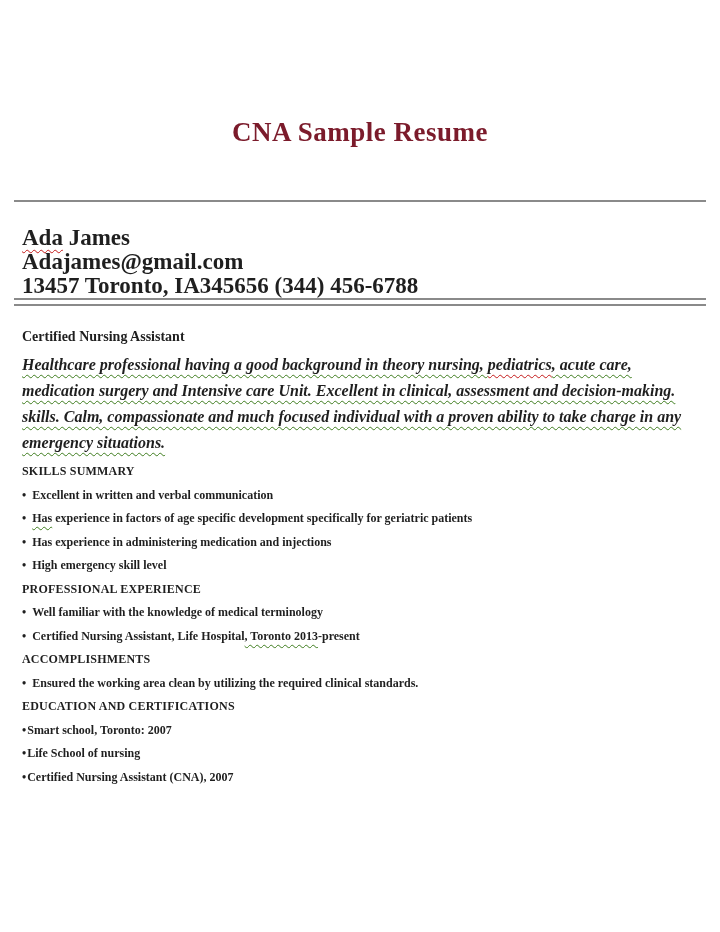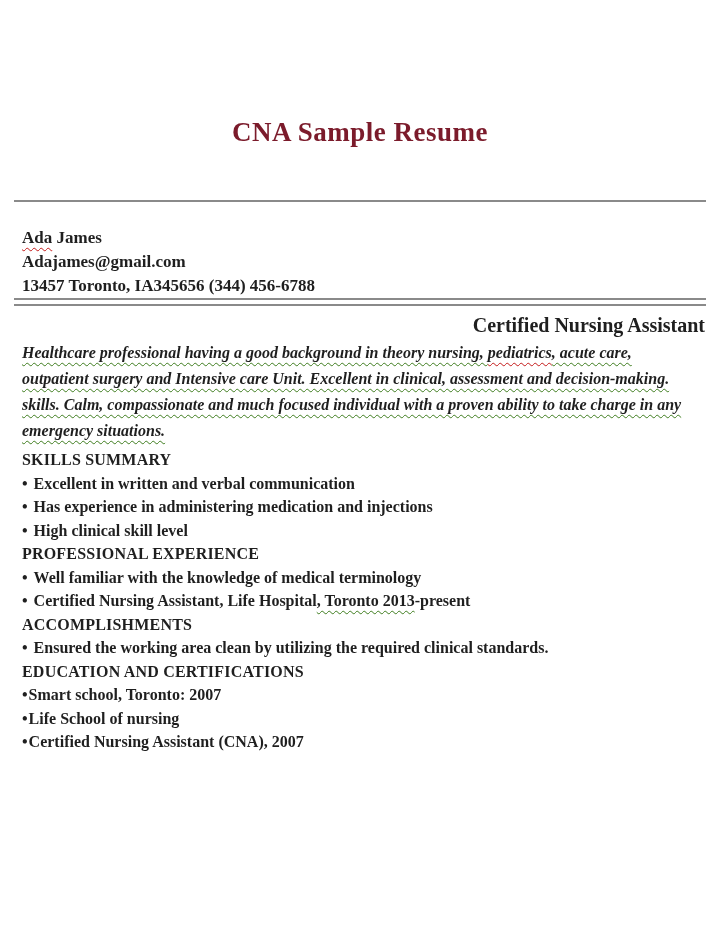--- a/index.html
+++ b/index.html
@@ -22,45 +22,44 @@
     letter-spacing:0.5px;
   }
   .rule-single{
     height:2px;
     background:#8a8a8a;
     margin:51px 14px 0 14px;
   }
   .contact{
     margin:24px 15px 0 22px;
     line-height:24px;
-    font-size:17px;
+    font-size:23px;
   }
   .contact-line{white-space:pre-wrap;}
   .rule-double{
     margin:0 14px;
     height:8px;
     box-sizing:border-box;
     border-top:2px solid #8a8a8a;
     border-bottom:2px solid #8a8a8a;
   }
   .objective-heading{
-    margin:8px 15px 0 22px;
-    font-size:20px;
+    margin:20px 15px 0 22px;
+    font-size:14px;
     line-height:22px;
-    text-align:right;
   }
   .objective-para{
     margin:4px 15px 0 22px;
     font-size:16px;
     line-height:26px;
   }
   .para-line{white-space:pre-wrap;font-style:italic;}
   .sections{
     margin:4px 15px 8px 22px;
-    font-size:16px;
+    font-size:12px;
     line-height:23.5px;
   }
   .row{white-space:pre-wrap;}
   .section-heading{letter-spacing:0.2px;}
   .bullet-gap{margin-right:6px;}
   .bullet-nogap{margin-right:1px;}
   .sq-green{
     text-decoration-line:underline;
     text-decoration-style:wavy;
     text-decoration-color:#3f7d1f;
@@ -89,31 +88,32 @@
     <div class="contact-line">Adajames@gmail.com</div>
     <div class="contact-line">13457 Toronto, IA345656 (344) 456-6788</div>
   </div>
 
   <div class="rule-double"></div>
 
   <div class="objective-heading">Certified Nursing Assistant</div>
 
   <div class="objective-para">
     <div class="para-line"><span class="sq-green">Healthcare professional having a good background in theory nursing, </span><span class="sq-red">pediatrics</span><span class="sq-green">, acute care,</span></div>
-    <div class="para-line"><span class="sq-green">outpatient surgery and Intensive care Unit. Excellent in clinical, assessment and decision-making.</span></div>
+    <div class="para-line"><span class="sq-green">medication surgery and Intensive care Unit. Excellent in clinical, assessment and decision-making.</span></div>
     <div class="para-line"><span class="sq-green">skills. Calm, compassionate and much focused individual with a proven ability to take charge in any</span></div>
     <div class="para-line"><span class="sq-green">emergency situations.</span></div>
   </div>
 
   <div class="sections">
 
     <div class="row section-heading">SKILLS SUMMARY</div>
     <div class="row"><span class="bullet-gap">•</span><span>Excellent in written and verbal communication</span></div>
+    <div class="row"><span class="bullet-gap">•</span><span class="sq-green">Has</span><span> experience in factors of age specific development specifically for geriatric patients</span></div>
     <div class="row"><span class="bullet-gap">•</span><span>Has experience in administering medication and injections</span></div>
-    <div class="row"><span class="bullet-gap">•</span><span>High clinical skill level</span></div>
+    <div class="row"><span class="bullet-gap">•</span><span>High emergency skill level</span></div>
     <div class="row section-heading">PROFESSIONAL EXPERIENCE</div>
 
     <div class="row"><span class="bullet-gap">•</span><span>Well familiar with the knowledge of medical terminology</span></div>
     <div class="row"><span class="bullet-gap">•</span><span>Certified Nursing Assistant, Life Hospital</span><span class="sq-green">, Toronto 2013</span><span>-present</span></div>
 
     <div class="row section-heading">ACCOMPLISHMENTS</div>
     <div class="row"><span class="bullet-gap">•</span><span>Ensured the working area clean by utilizing the required clinical standards.</span></div>
 
     <div class="row section-heading">EDUCATION AND CERTIFICATIONS</div>
     <div class="row"><span class="bullet-nogap">•</span><span>Smart school, Toronto: 2007</span></div>

